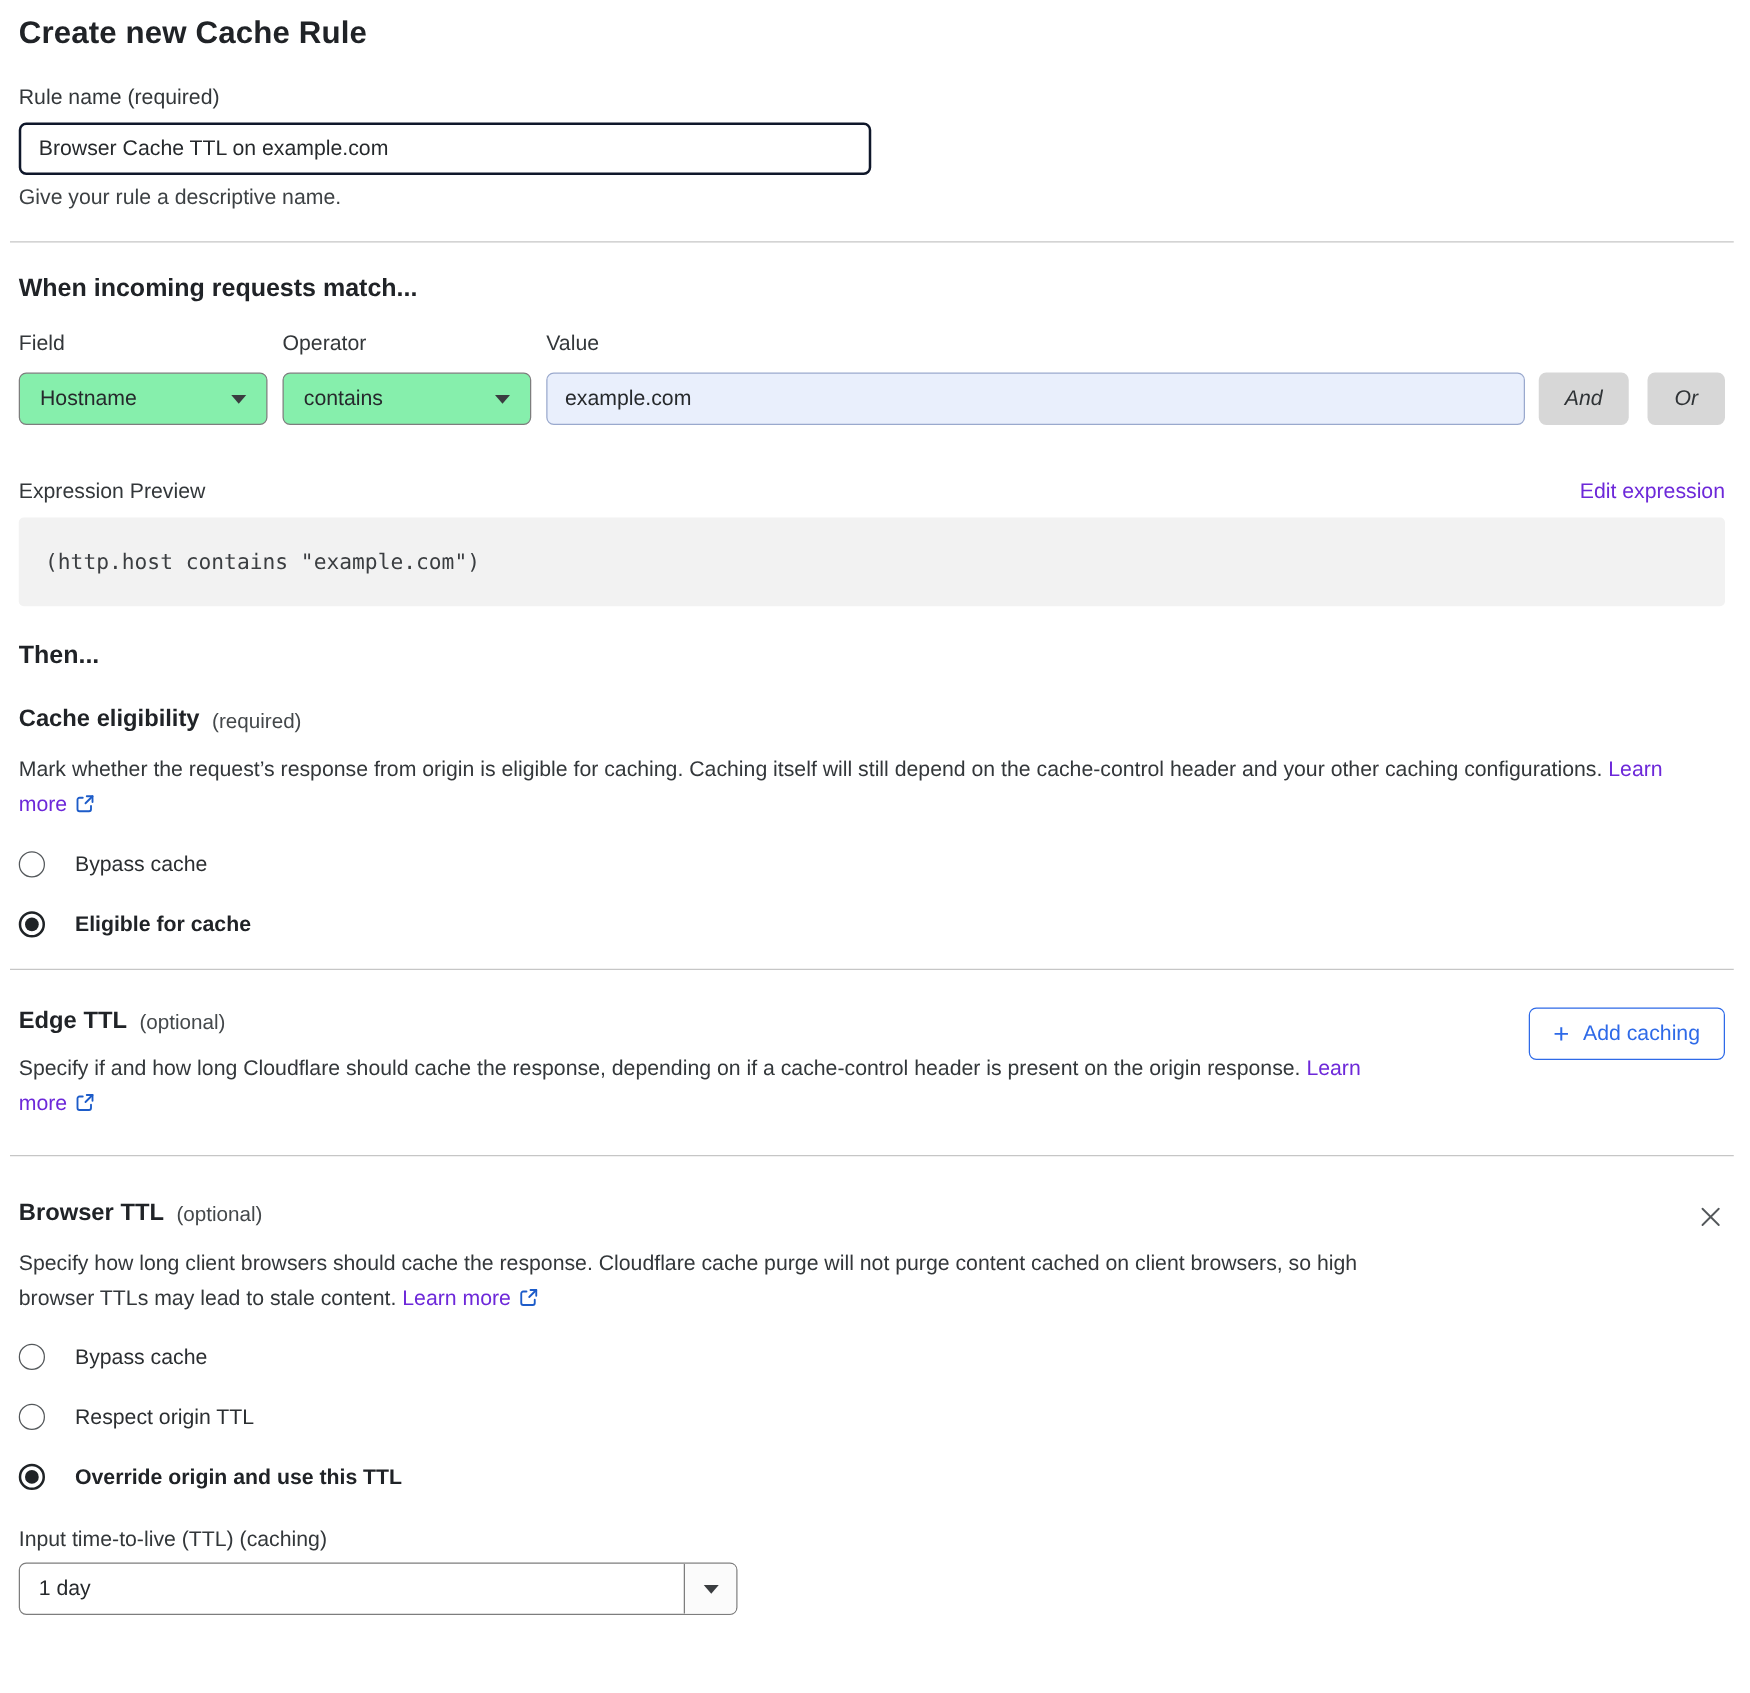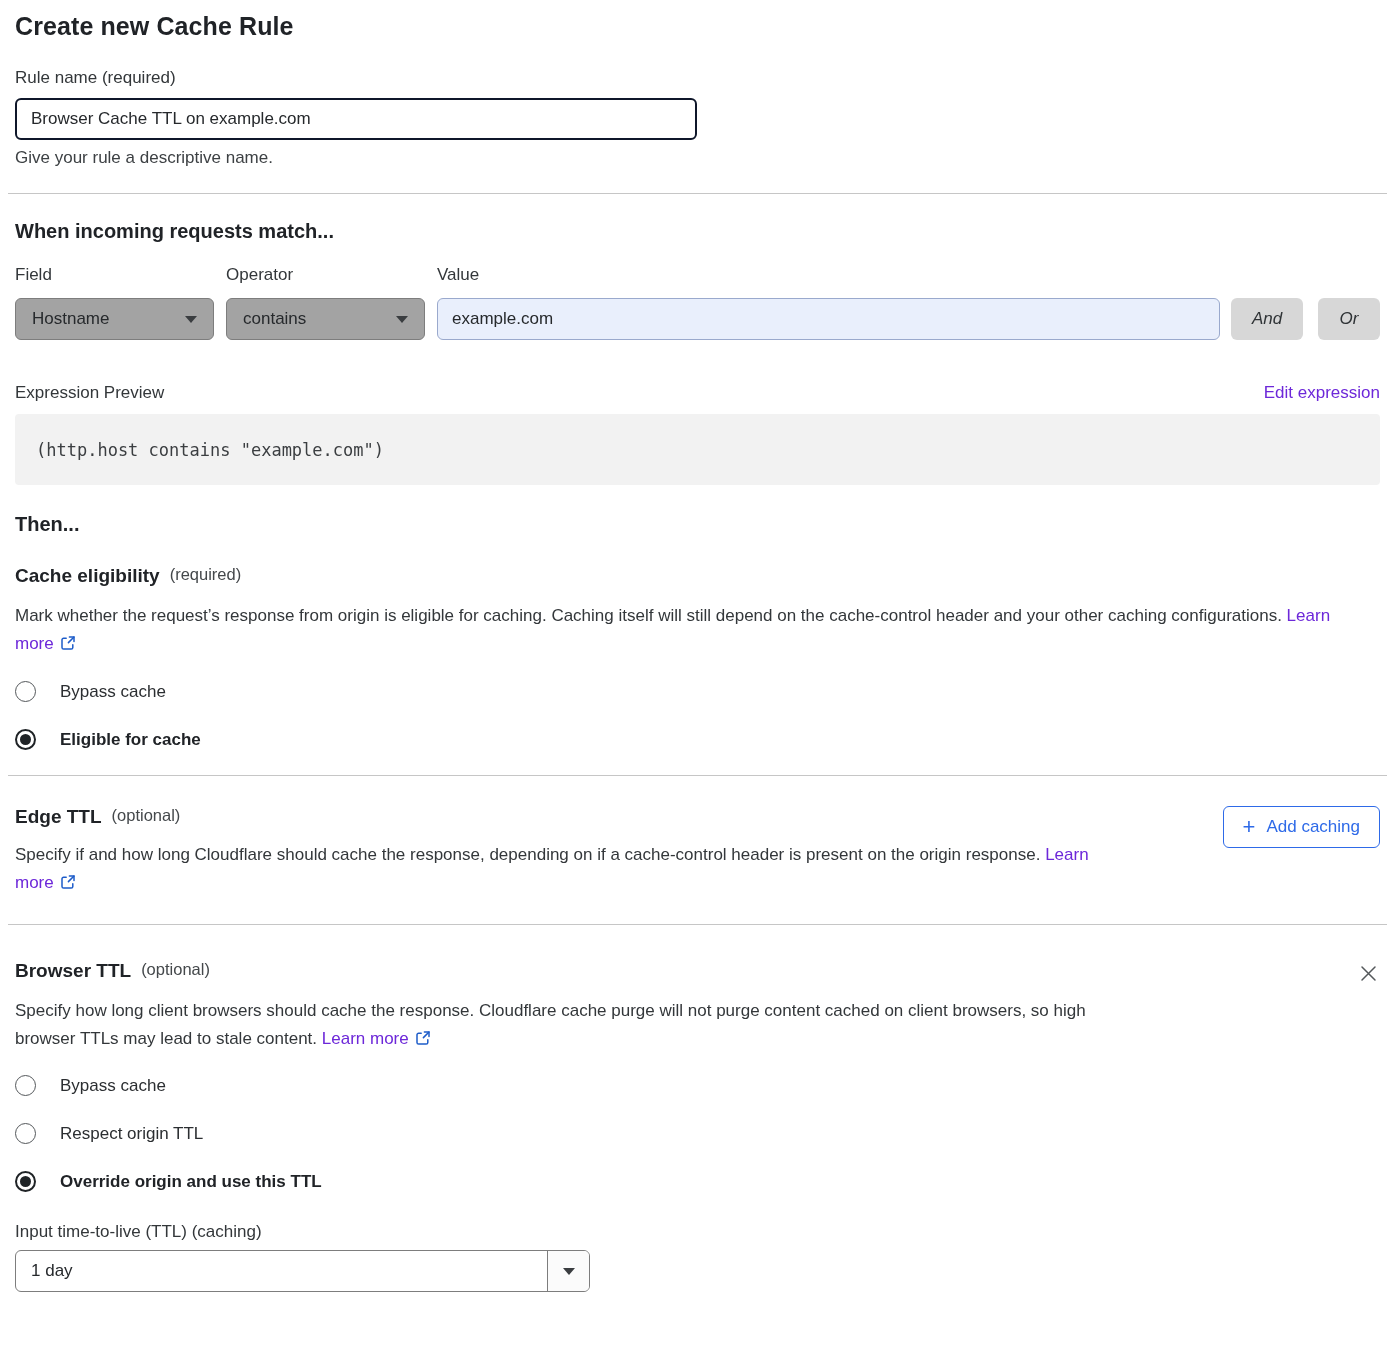--- a/index.html
+++ b/index.html
@@ -54,21 +54,21 @@
   .cond-labels { display: flex; margin-top: 22px; }
   .cond-labels .col-a { width: 211px; }
   .cond-labels .col-b { width: 211px; }
 
   .cond-row { display: flex; margin-top: 13px; align-items: center; }
   .select-box {
     width: 199px;
     height: 42px;
     border: 1px solid #7d7d7d;
     border-radius: 6px;
-    background: #a3a3a3;
+    background: #86efac;
     display: flex;
     align-items: center;
     justify-content: space-between;
     padding: 0 16px;
     font-size: 17px;
     color: #26292c;
     cursor: pointer;
   }
   .cond-row .gap12 { width: 12px; }
   .caret-down {
@@ -124,21 +124,21 @@
     display: flex;
     align-items: center;
     padding: 0 21px;
     font-family: "DejaVu Sans Mono", monospace;
     font-size: 17px;
     color: #3b3e41;
   }
 
   .then-heading { margin-top: 28px; }
 
-  .sub-heading-row { margin-top: 29px; display: flex; align-items: flex-start; }
+  .sub-heading-row { margin-top: 29px; display: flex; align-items: flex-end; }
   .sub-heading {
     font-size: 19px;
     font-weight: 700;
     color: #202327;
   }
   .note {
     font-size: 16.5px;
     color: #44484b;
     margin-left: 10px;
   }

